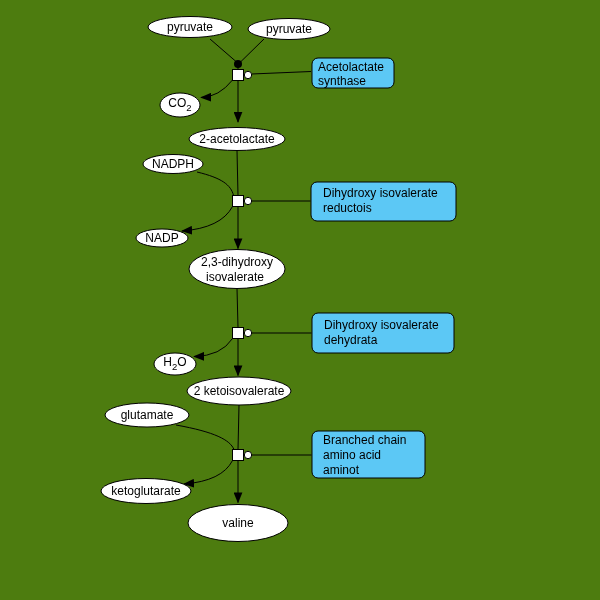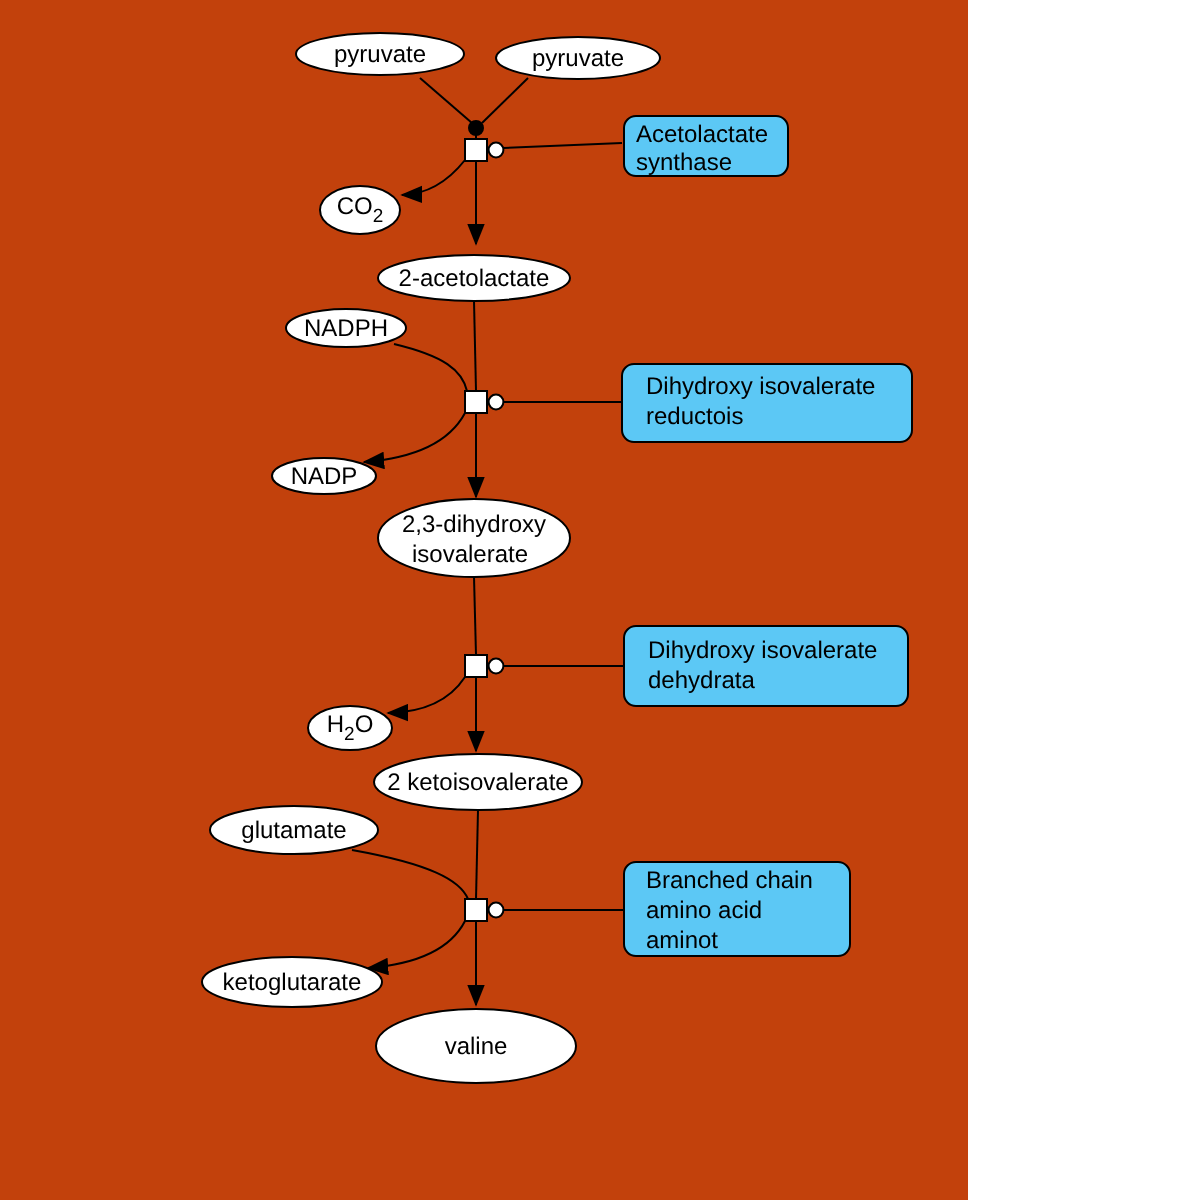--- a/index.html
+++ b/index.html
@@ -3,23 +3,23 @@
 <meta charset="utf-8">
 <style>
   html, body {
     margin: 0;
     padding: 0;
     background: #ffffff;
     font-family: "Liberation Sans", sans-serif;
   }
   .canvas {
     position: relative;
-    width: 484px;
+    width: 600px;
     height: 600px;
-    background: #c2410c;
+    background: #4d7c0f;
     overflow: hidden;
   }
   svg { display: block; }
   .edge {
     fill: none;
     stroke: #000000;
     stroke-width: 1;
   }
   .node-ellipse {
     fill: #ffffff;

